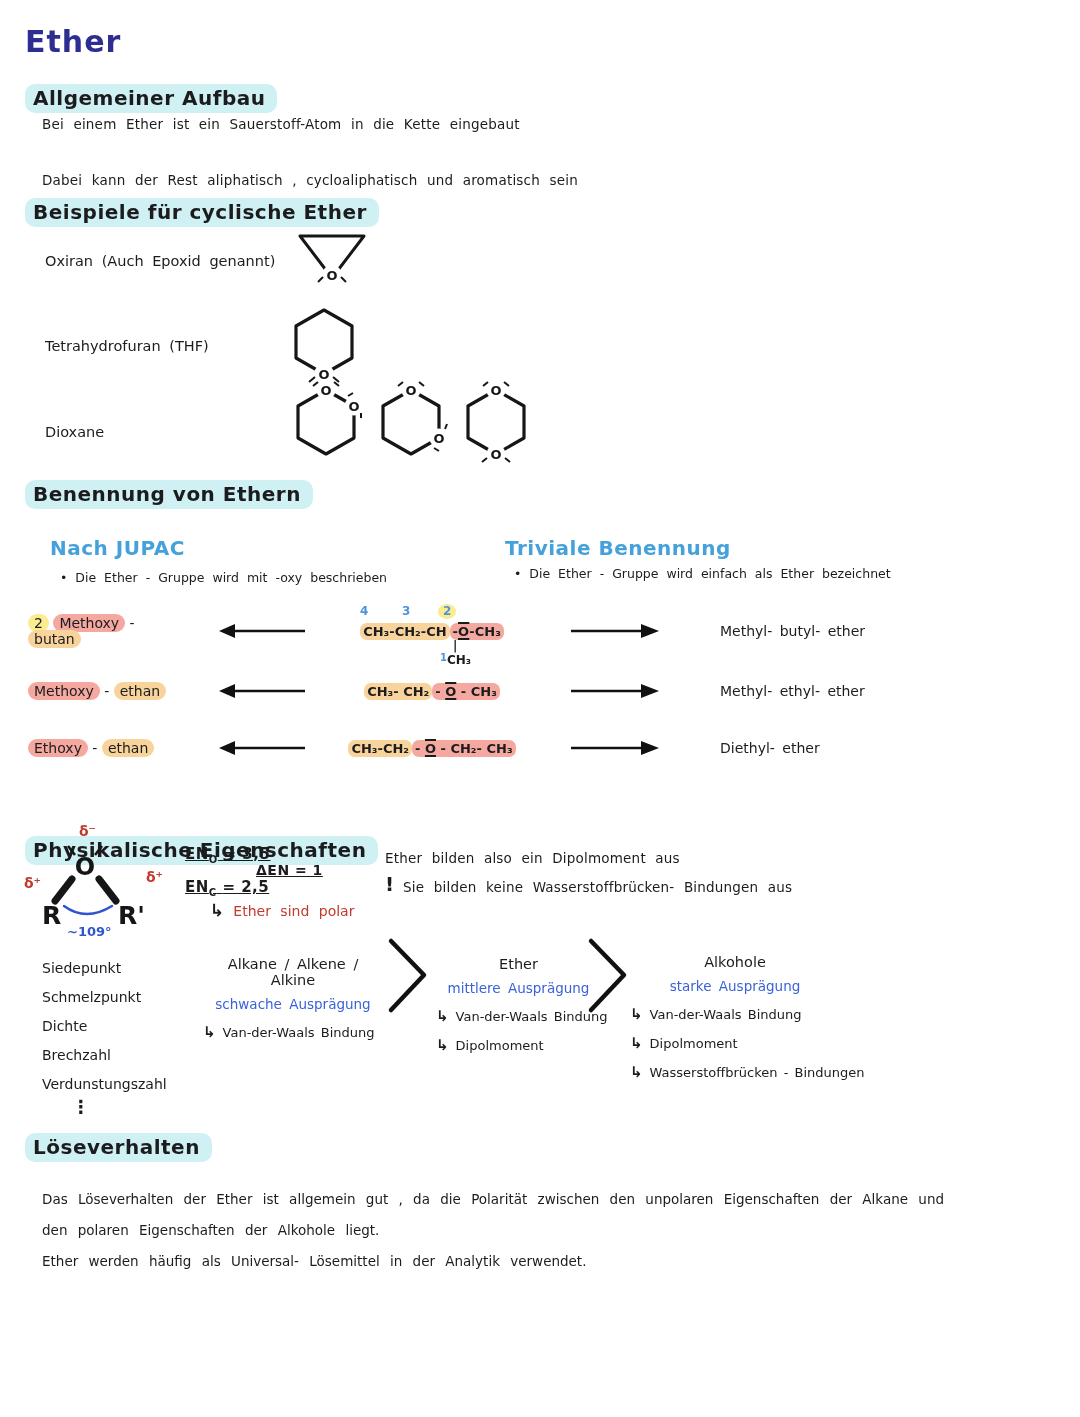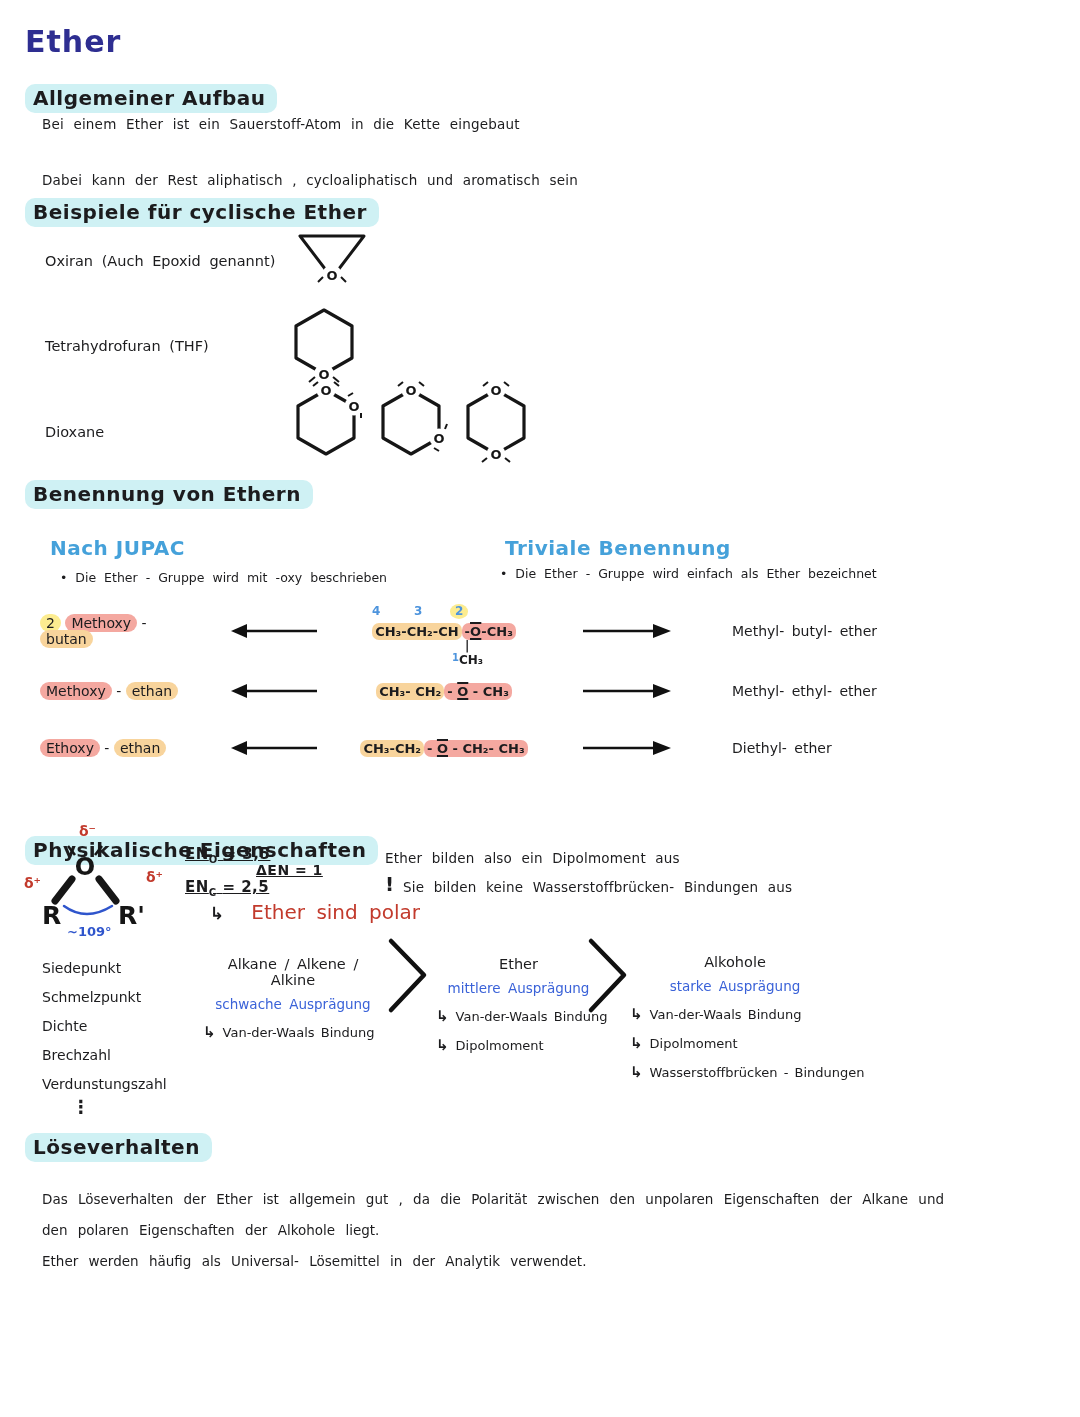--- a/index.html
+++ b/index.html
@@ -19,21 +19,21 @@
   
   .formula{font-size:15px;font-weight:bold;letter-spacing:.5px;}
   .oxy{text-decoration-line:underline overline;text-decoration-thickness:1.5px;text-underline-offset:2px;}
   .pill{padding:1px 5px;border-radius:9px;}
   .hl-pink{background:#f4a8a0;}
   .hl-orange{background:#f8d49c;}
   .hl-yellow{background:#fcec90;}
   
   .struct-label{font-size:14.5px;word-spacing:4px;}
   
-  .naming-row{position:absolute;left:40px;width:1010px;display:flex;align-items:center;gap:29px;}
+  .naming-row{position:absolute;left:28px;width:1010px;display:flex;align-items:center;gap:29px;}
   .row-name{width:152px;font-size:14px;}
   .row-name .pill{padding:1px 6px;}
   .arrow-svg{flex:none;margin:0 12px 0 8px;}
   .row-formula-wrap{width:168px;position:relative;text-align:center;flex:none;}
   .row-formula{font-size:13px;font-weight:bold;white-space:nowrap;}
   .row-formula .pill{padding:1px 3px;border-radius:7px;text-align:right;}
   .row-nums{position:absolute;top:-20px;left:0;width:100%;height:18px;font-size:12px;font-weight:bold;color:#4d94dd;}
   .row-nums span{position:absolute;}
   .num-circle{background:#fcec90;border-radius:50%;padding:0 5px 1px 5px;}
   .row-below{position:absolute;top:17px;left:92px;font-size:12px;font-weight:bold;text-align:left;line-height:11px;}
@@ -137,21 +137,21 @@
     <span class="sec-head">Benennung von Ethern</span>
   </div>
 
   <div class="abs sub-head" style="left:50px;top:536px;">Nach JUPAC</div>
   <div class="abs small" style="left:60px;top:570px;">
     <span>•</span>
     <span>Die Ether - Gruppe wird mit -oxy beschrieben</span>
   </div>
 
   <div class="abs sub-head" style="left:505px;top:536px;">Triviale Benennung</div>
-  <div class="abs small" style="left:500px;top:566px;">
+  <div class="abs small" style="left:514px;top:566px;">
     <span>•</span>
     <span>Die Ether - Gruppe wird einfach als Ether bezeichnet</span>
   </div>
 
   <div class="naming-row" id="naming-row-0" style="top:616px;height:30px;">
     <div class="row-name"><span class="pill hl-yellow"><span>2</span></span><span><span> </span></span><span class="pill hl-pink"><span>Methoxy</span></span><span><span> - </span></span><span class="pill hl-orange"><span>butan</span></span></div>
     <svg class="arrow-svg" width="90" height="16">
       <line x1="16" y1="8" x2="88" y2="8" stroke="#111" stroke-width="2.5"></line>
       <polygon points="2,8 18,1 18,15" fill="#111"></polygon>
     </svg>
@@ -227,21 +227,21 @@
 
   <div class="abs en-line" style="left:185px;top:845px;">
     <span>EN</span><sub>O</sub> <span>= 3,5</span>
   </div>
   <div class="abs en-line" style="left:256px;top:862px;font-size:14px;">ΔEN = 1</div>
   <div class="abs en-line" style="left:185px;top:878px;">
     <span>EN</span><sub>C</sub> <span>= 2,5</span>
   </div>
   <div class="abs" style="left:210px;top:900px;">
     <span style="font-size:17px;font-weight:bold;">↳</span>
-    <span class="red" style="font-size:20px;margin-left:22px;word-spacing:5px;">Ether sind polar</span>
+    <span class="red" style="font-size:14px;margin-left:4px;word-spacing:5px;">Ether sind polar</span>
   </div>
 
   <div class="abs hand" style="left:385px;top:850px;">Ether bilden also ein Dipolmoment aus</div>
   <div class="abs warn-mark" style="left:385px;top:872px;">!</div>
   <div class="abs hand" style="left:403px;top:879px;">Sie bilden keine Wasserstoffbrücken- Bindungen aus</div>
 
   <div class="abs" id="prop-list" style="left:42px;top:954px;">
       <div class="prop-item">Siedepunkt</div>
       <div class="prop-item">Schmelzpunkt</div>
       <div class="prop-item">Dichte</div>

